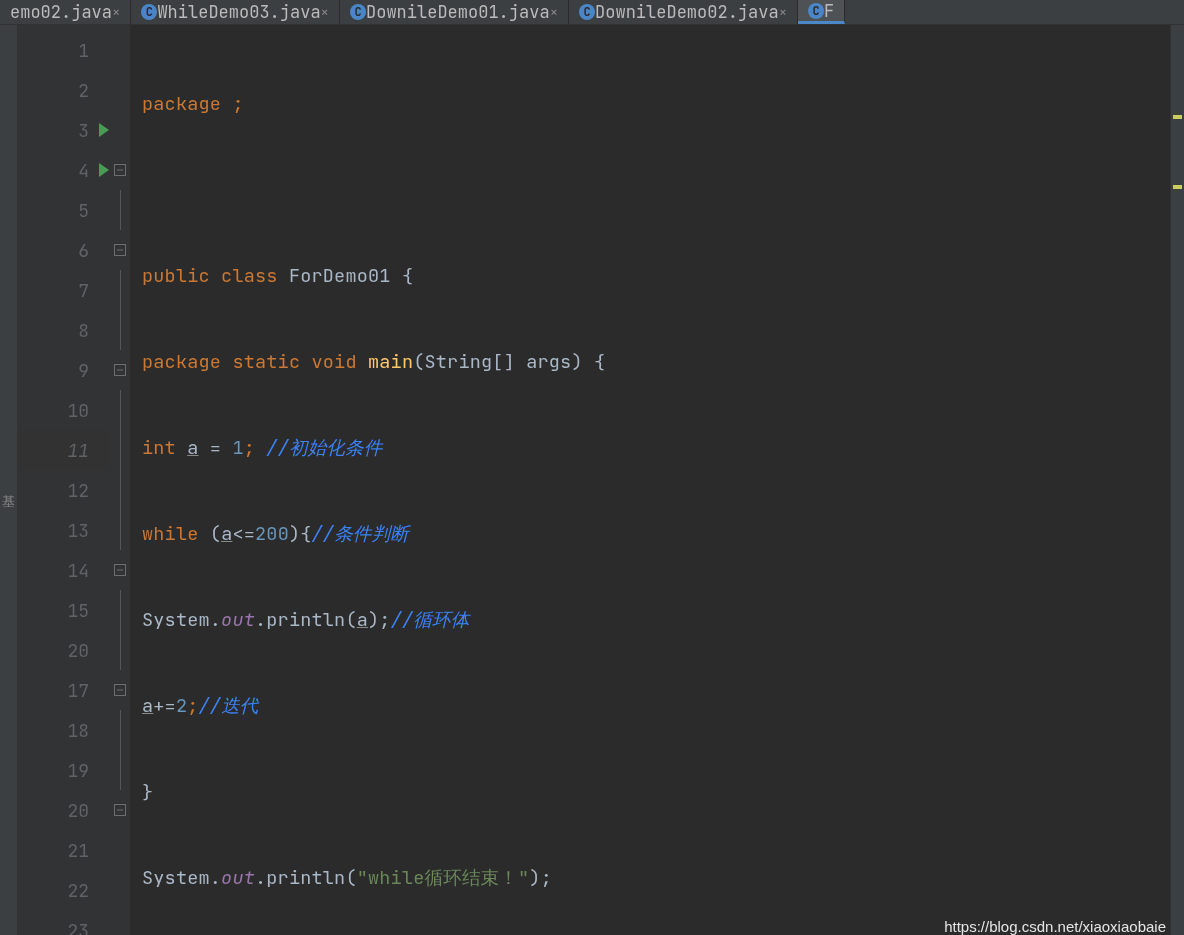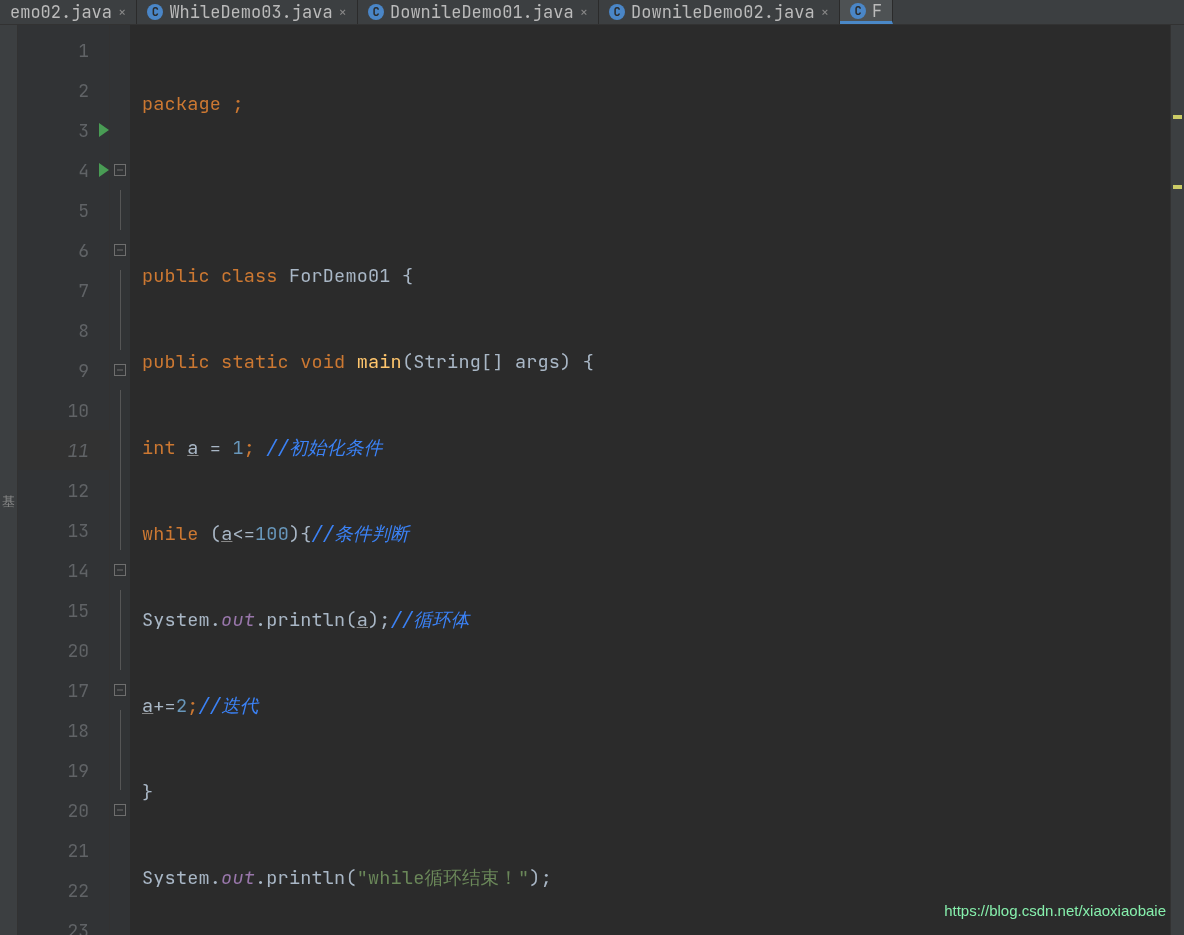--- a/index.html
+++ b/index.html
@@ -16,21 +16,20 @@
     display: flex;
     background: #3c3f41;
     height: 25px;
     border-bottom: 1px solid #323232;
     overflow: hidden;
   }
   .tab {
     display: flex;
     align-items: center;
     padding: 0 10px;
-    gap: 6px;
     color: #bbbbbb;
     font-size: 17px;
     white-space: nowrap;
     border-right: 1px solid #2b2b2b;
     cursor: pointer;
   }
   .tab.active {
     border-bottom: 3px solid #4a88c7;
     background: #4e5254;
   }
@@ -137,22 +136,22 @@
     background: #3c3f41;
     border-left: 1px solid #323232;
     position: relative;
   }
   .rs-mark {
     position: absolute; left: 2px; right: 2px; height: 4px;
     background: #cccc66;
   }
   .watermark {
     position: absolute;
-    right: 18px; bottom: 16px;
-    color: #86efac; font-size: 15px;
+    right: 18px; bottom: 0;
+    color: #e5e5e5; font-size: 15px;
     font-family: Arial, sans-serif;
   }
 </style>
 </head>
 <body>
 
 <div class="tabs">
   <div class="tab">
     <span>emo02.java</span>
     <span class="close">×</span>
@@ -315,23 +314,23 @@
       </div>
     <div class="fline"></div>
     <div class="fline"></div>
     <div class="fline"></div>
   </div>
 
   <div class="code">
     <div class="line"><span class="kw">package </span><span class="kw">;</span></div>
     <div class="line"></div>
     <div class="line"><span class="kw">public class </span><span class="cls">ForDemo01 </span><span>{</span></div>
-    <div class="line">     <span class="kw">public static void </span><span class="mth">main</span><span>(String[] args) {</span></div>
+    <div class="line">     <span class="kw">package static void </span><span class="mth">main</span><span>(String[] args) {</span></div>
     <div class="line">          <span class="kw">int </span><span class="und">a</span><span> = </span><span class="num">1</span><span class="kw">; </span><span class="cmt">//初始化条件</span></div>
-    <div class="line">          <span class="kw">while </span><span>(</span><span class="und">a</span><span>&lt;=</span><span class="num">100</span><span>){</span><span class="cmt">//条件判断</span></div>
+    <div class="line">          <span class="kw">while </span><span>(</span><span class="und">a</span><span>&lt;=</span><span class="num">200</span><span>){</span><span class="cmt">//条件判断</span></div>
     <div class="line">               <span>System.</span><span class="fld">out</span><span>.println(</span><span class="und">a</span><span>);</span><span class="cmt">//循环体</span></div>
     <div class="line">               <span class="und">a</span><span>+=</span><span class="num">2</span><span class="kw">;</span><span class="cmt">//迭代</span></div>
     <div class="line">          <span>}</span></div>
     <div class="line">          <span>System.</span><span class="fld">out</span><span>.println(</span><span class="str">"while循环结束！"</span><span>);</span></div>
     
     
     
     
     
     

